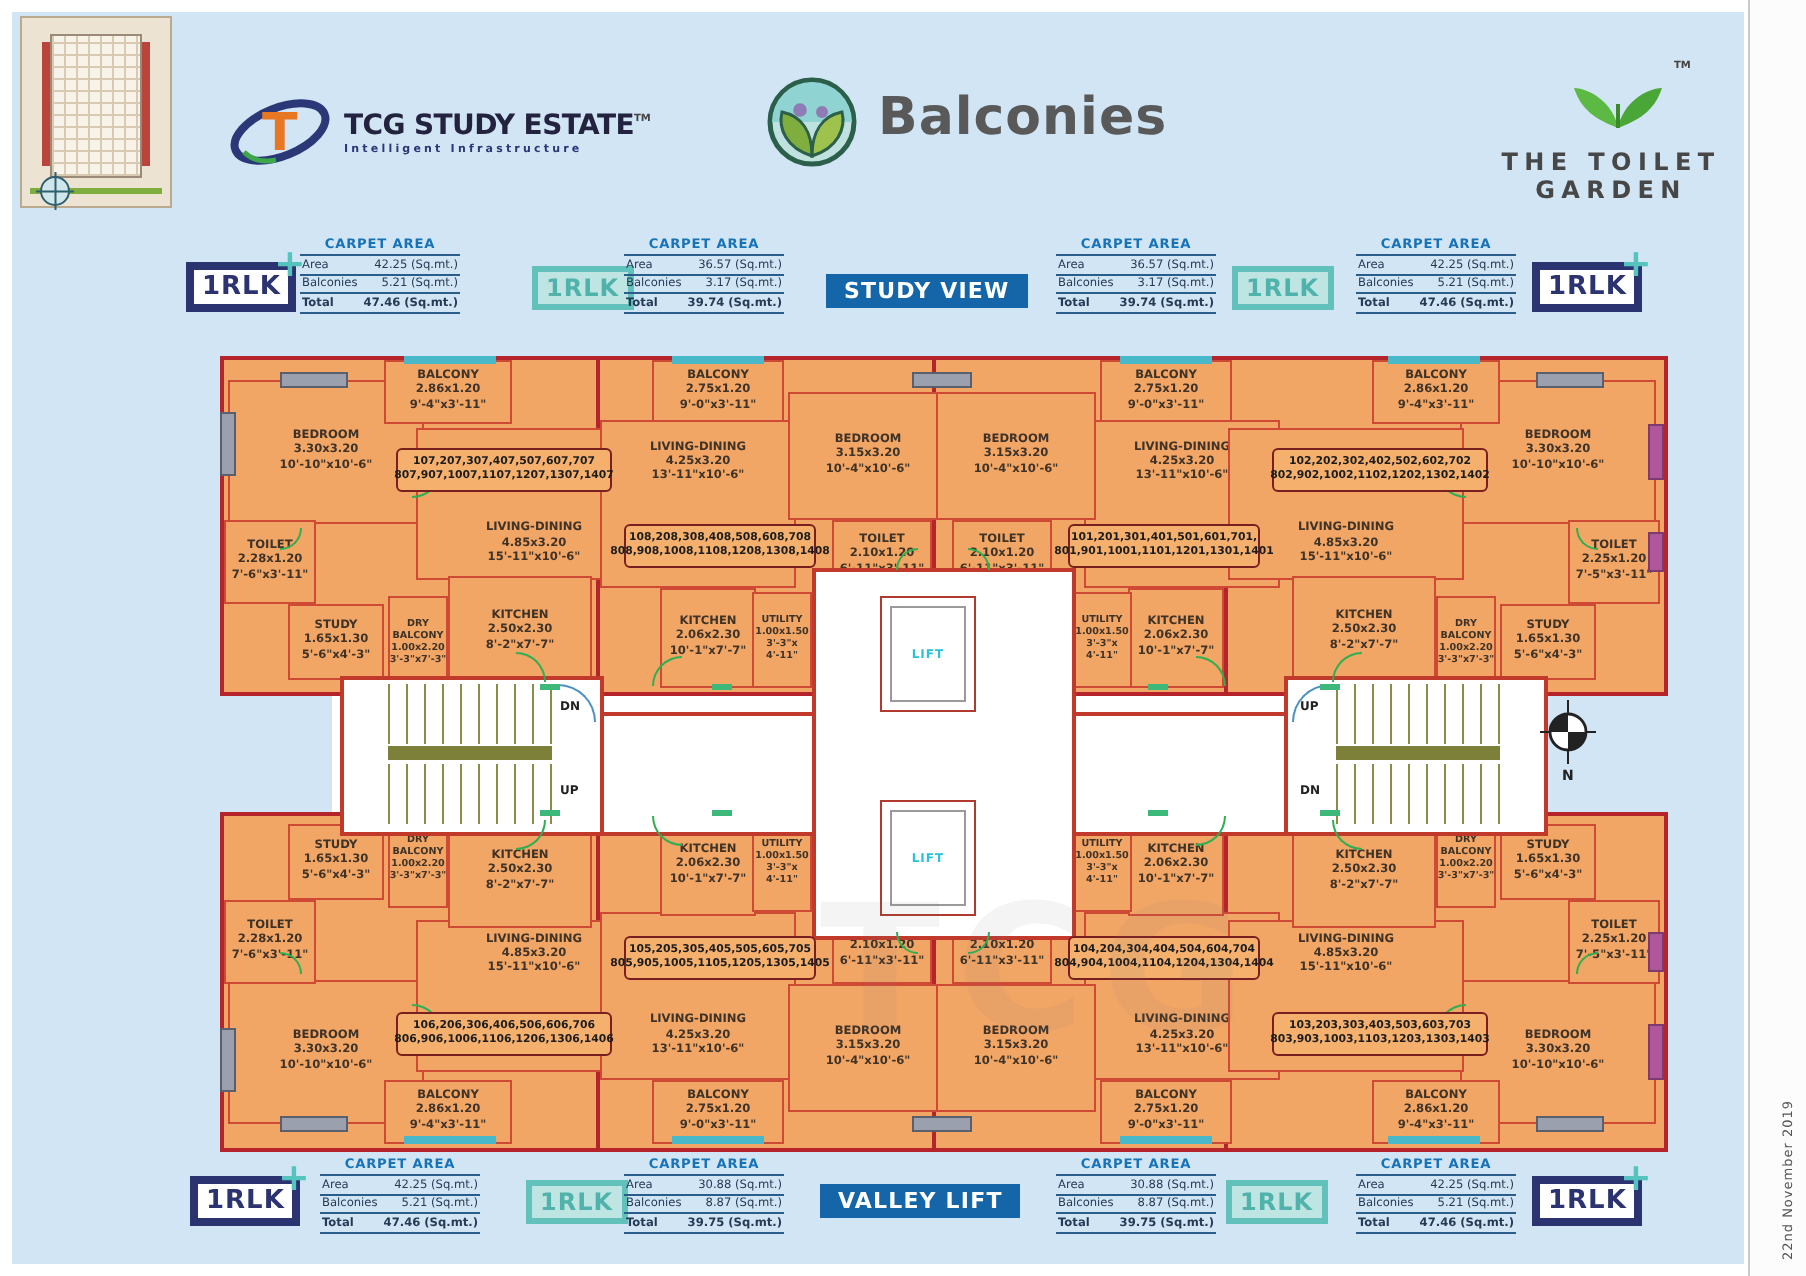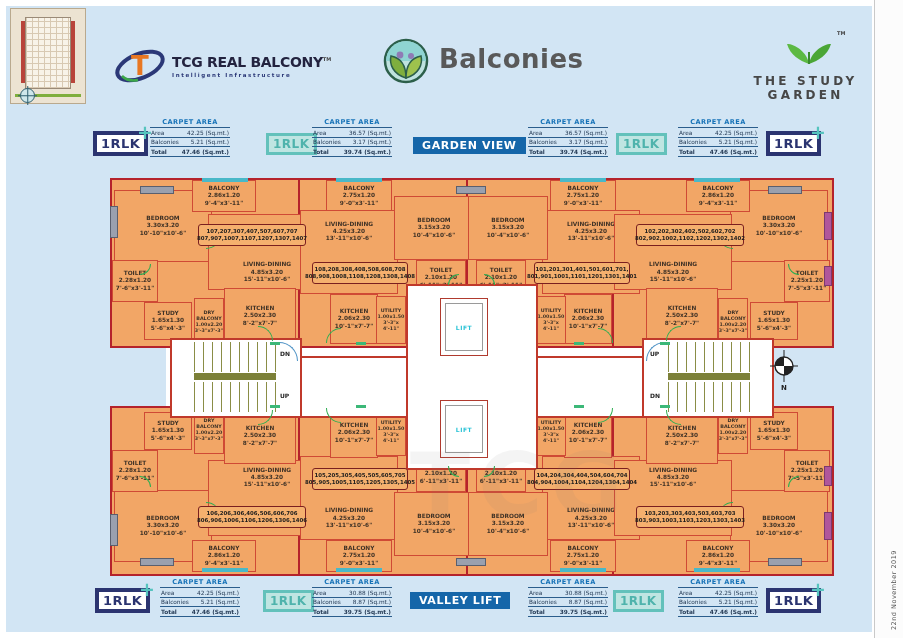--- a/index.html
+++ b/index.html
@@ -79,21 +79,21 @@
 </div>
 <div class="abs targ"></div>
 
 <div class="abs" style="left:112px;top:42px;width:220px;height:52px">
   <svg class="abs" style="left:0;top:0" width="56" height="48" viewBox="0 0 56 48">
     <ellipse cx="28" cy="24" rx="24" ry="12" fill="none" stroke="#2b3877" stroke-width="4" transform="rotate(-22 28 24)"></ellipse>
     <path d="M10 34 Q 16 40 26 38" fill="none" stroke="#3da84a" stroke-width="2.5"></path>
     <text x="19" y="33" font-size="26" font-weight="800" fill="#e87722" font-family="DejaVu Sans, sans-serif">T</text>
   </svg>
   <div class="abs" style="left:60px;top:10px">
-    <div><span class="tcg-name">TCG REAL BALCONY</span><span class="tm">TM</span></div>
+    <div><span class="tcg-name">TCG STUDY ESTATE</span><span class="tm">TM</span></div>
     <div class="tcg-tag">Intelligent Infrastructure</div>
   </div>
 </div>
 
 <div class="abs" style="left:383px;top:38px;width:200px;height:48px">
   <svg class="abs" style="left:0;top:0" width="46" height="46" viewBox="0 0 46 46">
     <circle cx="23" cy="23" r="21" fill="#bfe2df" stroke="#2c5f4a" stroke-width="2.5"></circle>
     <path d="M3 23 A20 20 0 0 1 43 23 Z" fill="#8fd4d2"></path>
     <path d="M23 40 C10 36 6 26 8 18 C18 20 23 28 23 40 Z" fill="#7fae3e" stroke="#2c5f4a" stroke-width="1.5"></path>
     <path d="M23 40 C36 36 40 26 38 18 C28 20 23 28 23 40 Z" fill="#9ec24d" stroke="#2c5f4a" stroke-width="1.5"></path>
@@ -103,21 +103,21 @@
   <div class="abs bb-name" style="left:56px;top:6px">Balconies</div>
 </div>
 
 <div class="abs" style="left:733px;top:30px;width:145px;height:66px">
   <svg class="abs" style="left:52px;top:0" width="50" height="36" viewBox="0 0 50 36">
     <path d="M24 34 C22 22 10 14 2 14 C6 26 14 30 24 34 Z" fill="#5cb943"></path>
     <path d="M24 34 C26 22 38 14 46 14 C42 26 34 30 24 34 Z" fill="#4aa636"></path>
     <path d="M24 34 L24 22" stroke="#3a8a2c" stroke-width="2"></path>
   </svg>
   <span class="abs tm" style="left:104px;top:0">TM</span>
-  <div class="abs cliff-name" style="left:0;top:44px;width:145px;text-align:center">THE STUDY GARDEN</div>
+  <div class="abs cliff-name" style="left:0;top:44px;width:145px;text-align:center">THE TOILET GARDEN</div>
 </div>
 
 <div class="abs rlk-navy" style="left:93px;top:131px">
   <span>1RLK</span>
   <span class="rlk-plus">+</span>
 </div>
 
 <div class="abs ctable" style="left:150px;top:118px">
   <div class="ct-title">CARPET AREA</div>
   <div class="ct-row">
@@ -145,21 +145,21 @@
   <div class="ct-row">
       <span>Balconies</span>
       <span>3.17 (Sq.mt.)</span>
     </div>
   <div class="ct-row total">
       <span>Total</span>
       <span>39.74 (Sq.mt.)</span>
     </div>
 </div>
 
-<div class="abs viewbadge" style="left:413px;top:137px">GARDEN VIEW</div>
+<div class="abs viewbadge" style="left:413px;top:137px">STUDY VIEW</div>
 
 <div class="abs ctable" style="left:528px;top:118px">
   <div class="ct-title">CARPET AREA</div>
   <div class="ct-row">
       <span>Area</span>
       <span>36.57 (Sq.mt.)</span>
     </div>
   <div class="ct-row">
       <span>Balconies</span>
       <span>3.17 (Sq.mt.)</span>

